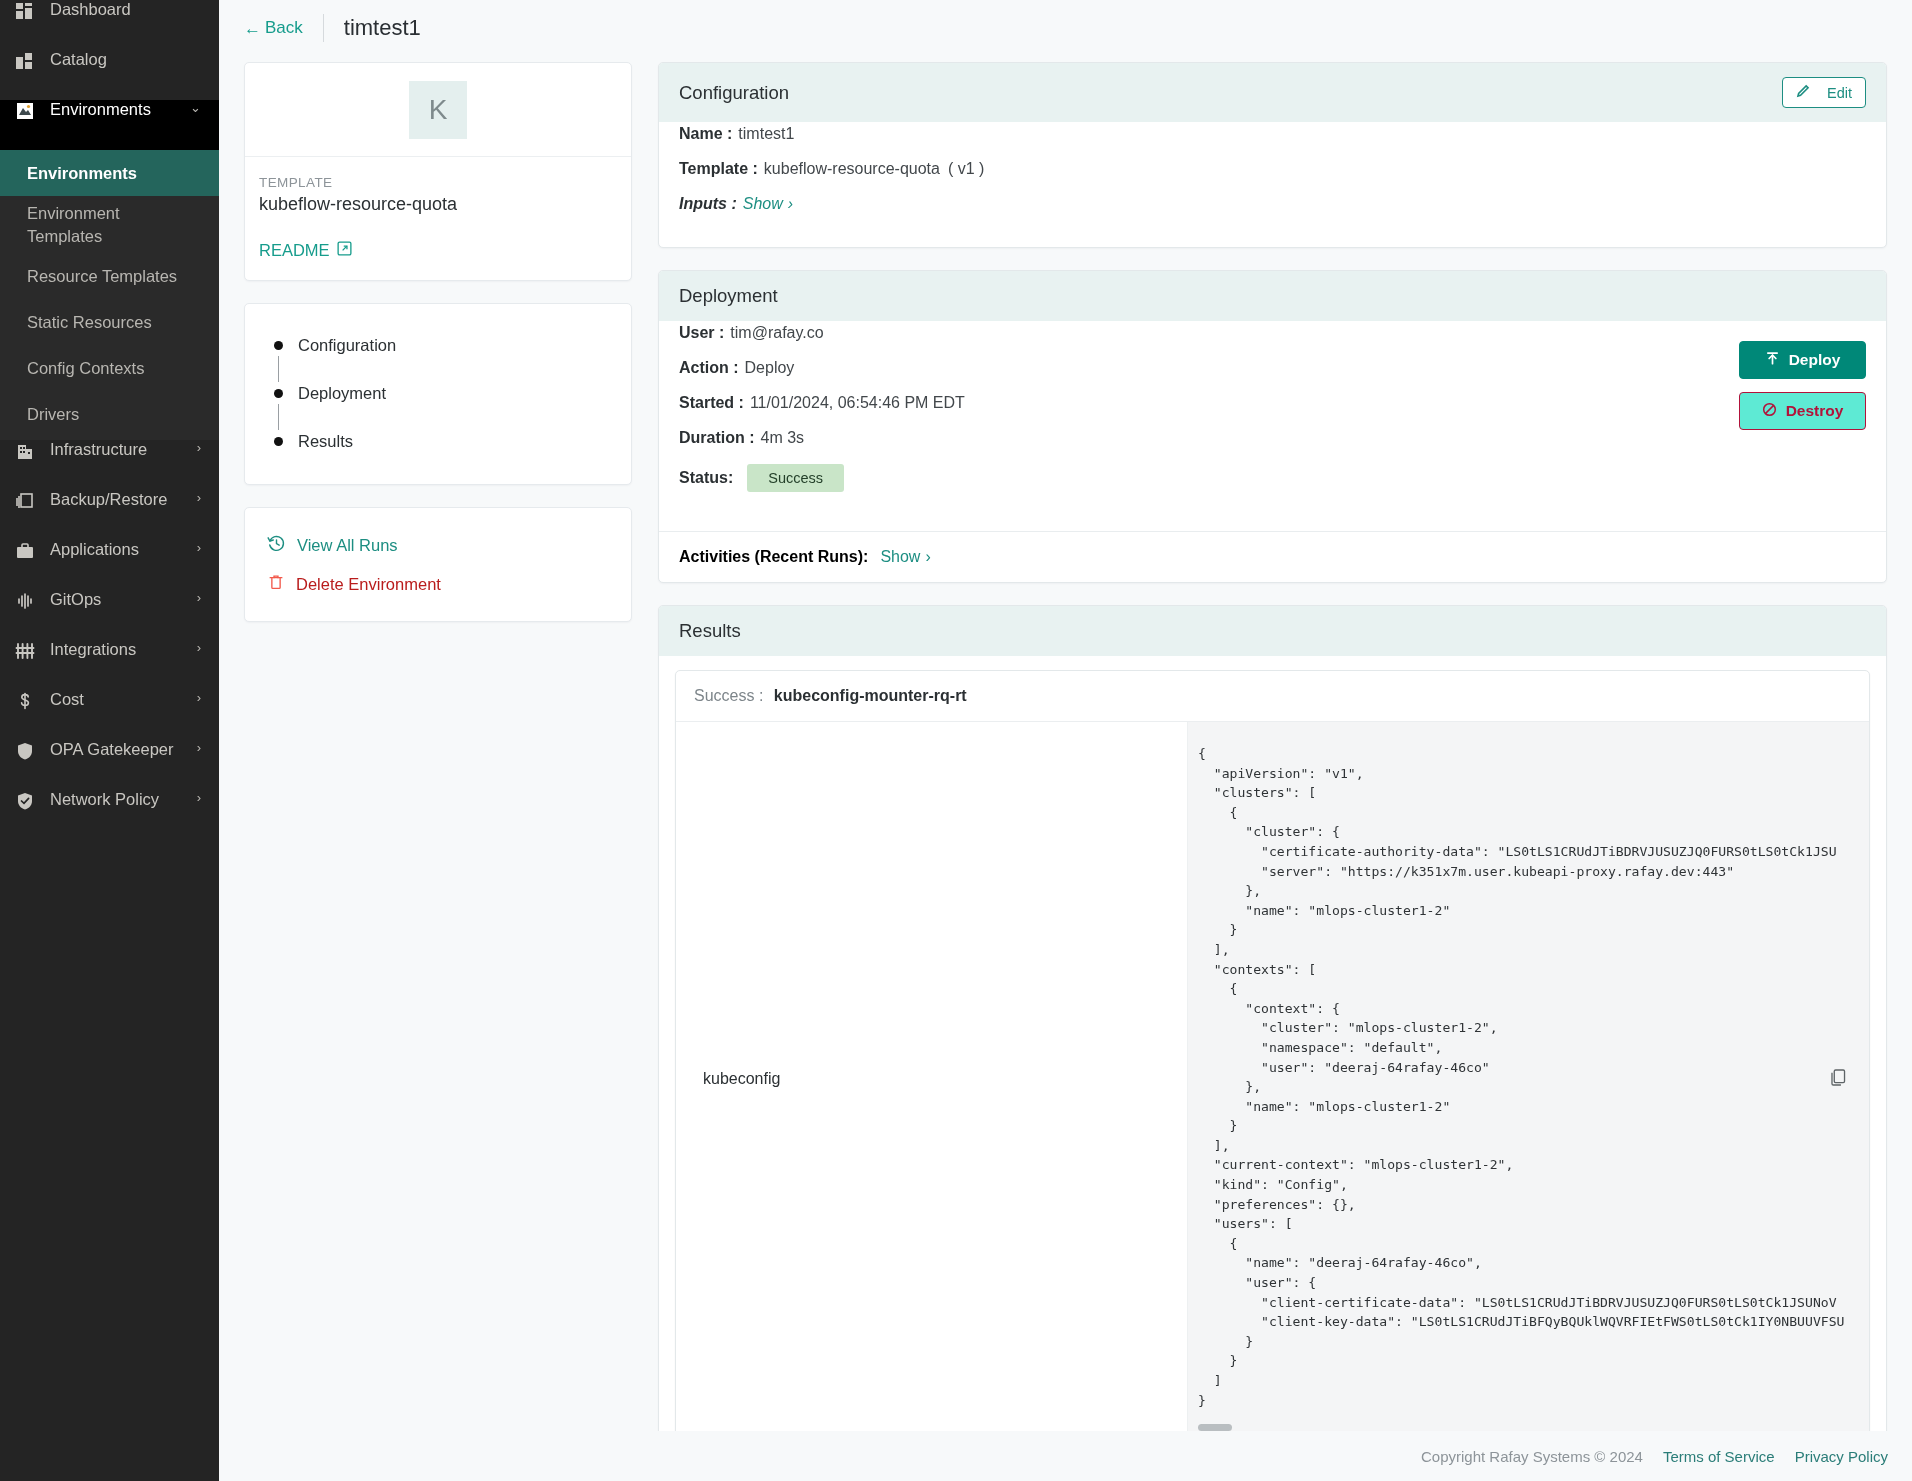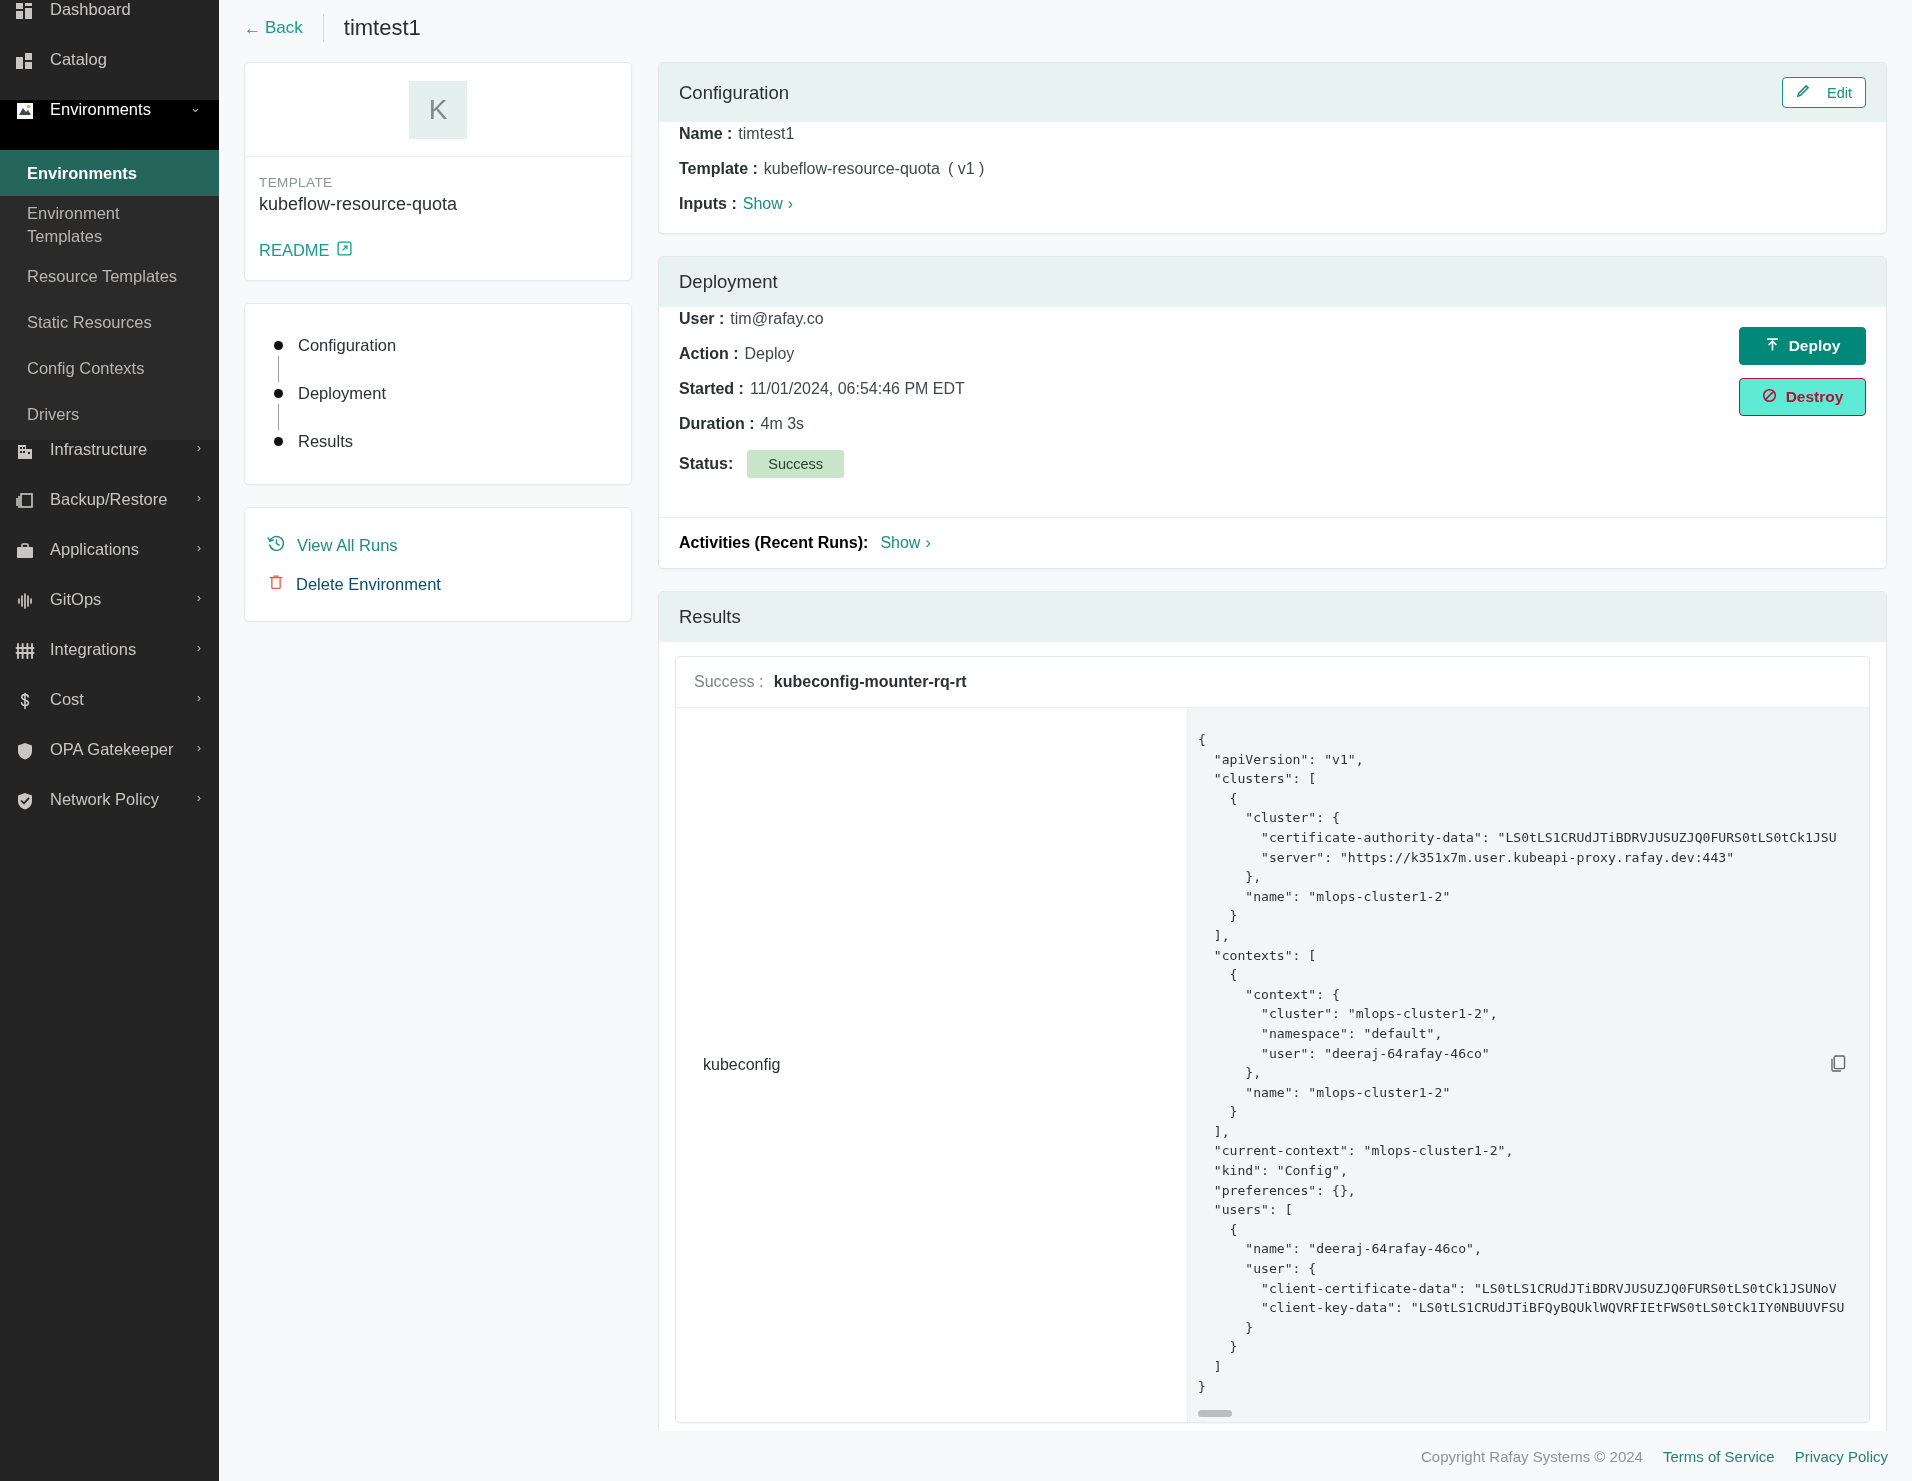--- a/index.html
+++ b/index.html
@@ -94,21 +94,21 @@
   .step { display: flex; align-items: center; padding-left: 29px; height: 22px; position: relative; }
   .dot { width: 9px; height: 9px; border-radius: 50%; background: #111; margin-right: 15px; }
   .step-lbl { font-size: 16.5px; color: #2b3033; }
   .connector { width: 1px; height: 26px; background: #9a9fa3; margin-left: 33px; }
   .actions { padding: 18px 0 18px 0; }
   .action {
     display: flex; align-items: center; gap: 11px;
     padding: 8px 22px; font-size: 16.5px; cursor: pointer;
   }
   .action.view { color: #1d8e82; }
-  .action.del { color: #0c4a6e; }
+  .action.del { color: #b91c1c; }
 
   
   .rightcol { flex: 1; min-width: 0; }
   .panel {
     background: #ffffff; border: 1px solid #e3e8ea;
     border-radius: 5px; margin-bottom: 22px;
     box-shadow: 0 1px 2px rgba(16,24,40,.04);
   }
   .panel-head {
     background: #e8f2f1; padding: 14px 20px;
@@ -116,21 +116,21 @@
     border-radius: 4px 4px 0 0;
   }
   .panel-title { font-size: 18.5px; color: #2b3033; }
   .edit-btn {
     display: inline-flex; align-items: center; gap: 17px;
     border: 1px solid #1d8e82; background: #ffffff; color: #1d8e82;
     border-radius: 4px; padding: 6px 13px; font-size: 14.5px; cursor: pointer;
   }
   .panel-body { padding: 3px 20px 18px 20px; position: relative; }
   .kv { font-size: 16px; color: #2b3033; margin-bottom: 17px; display:flex; align-items:center; flex-wrap: wrap; }
-  .kv:last-child { margin-bottom: 2px; }
+  .kv:last-child { margin-bottom: 16px; font-style: italic; }
   .kv .k { font-weight: 700; margin-right: 6px; }
   .kv .v { color: #42474b; }
   .link-show { color: #1d8e82; cursor: pointer; display:inline-flex; align-items:center; gap:5px; }
   .badge {
     background: #c9e5c8; color: #24402a; font-size: 14.5px;
     padding: 6px 21px; border-radius: 3px; display: inline-block;
   }
   .btn-col {
     position: absolute; right: 20px; top: 20px;
     display: flex; flex-direction: column; gap: 13px; align-items: stretch;

